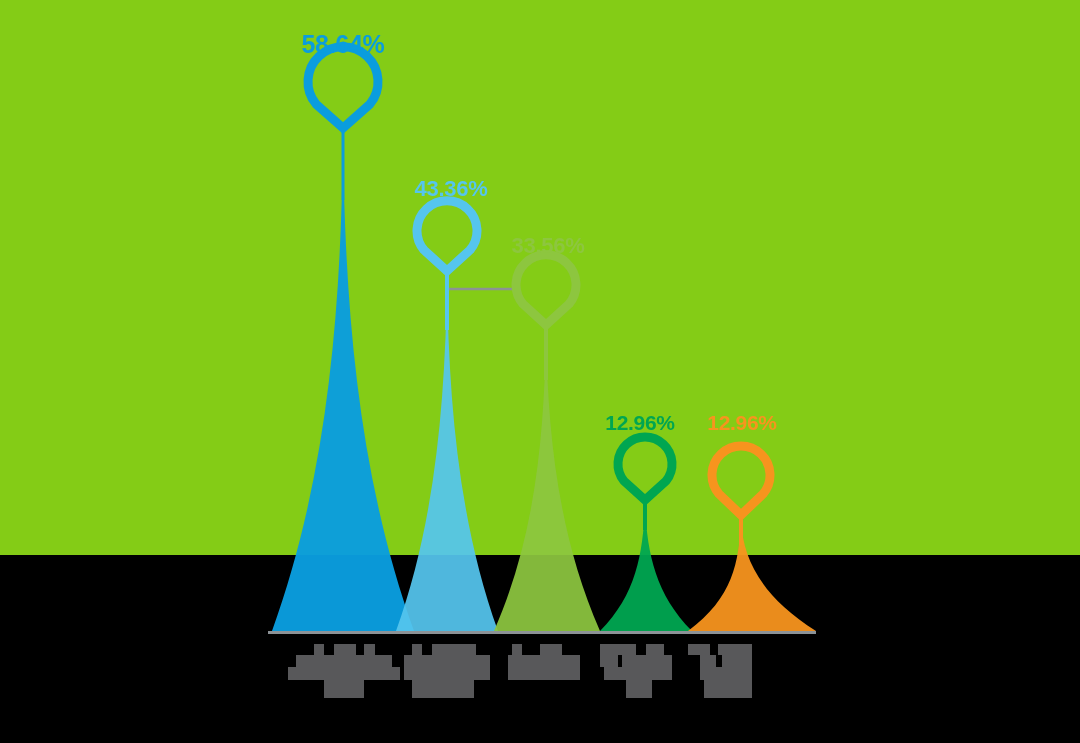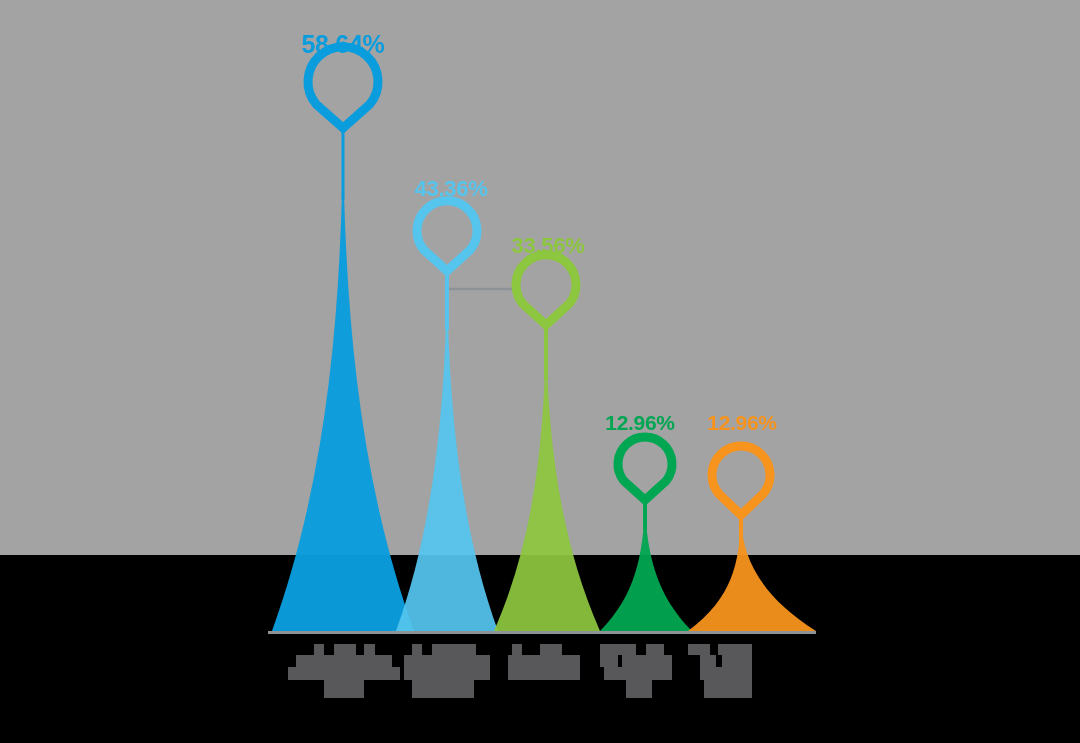--- a/index.html
+++ b/index.html
@@ -11,21 +11,21 @@
   body {
     width: 1080px;
     height: 743px;
     overflow: hidden;
     font-family: "Liberation Sans", sans-serif;
   }
   #chart-root {
     position: relative;
     width: 1080px;
     height: 555px;
-    background: #a3a3a3;
+    background: #84cc16;
   }
   #funnel-svg {
     position: absolute;
     left: 0;
     top: 0;
     width: 1080px;
     height: 743px;
     display: block;
   }
   .value-label {

